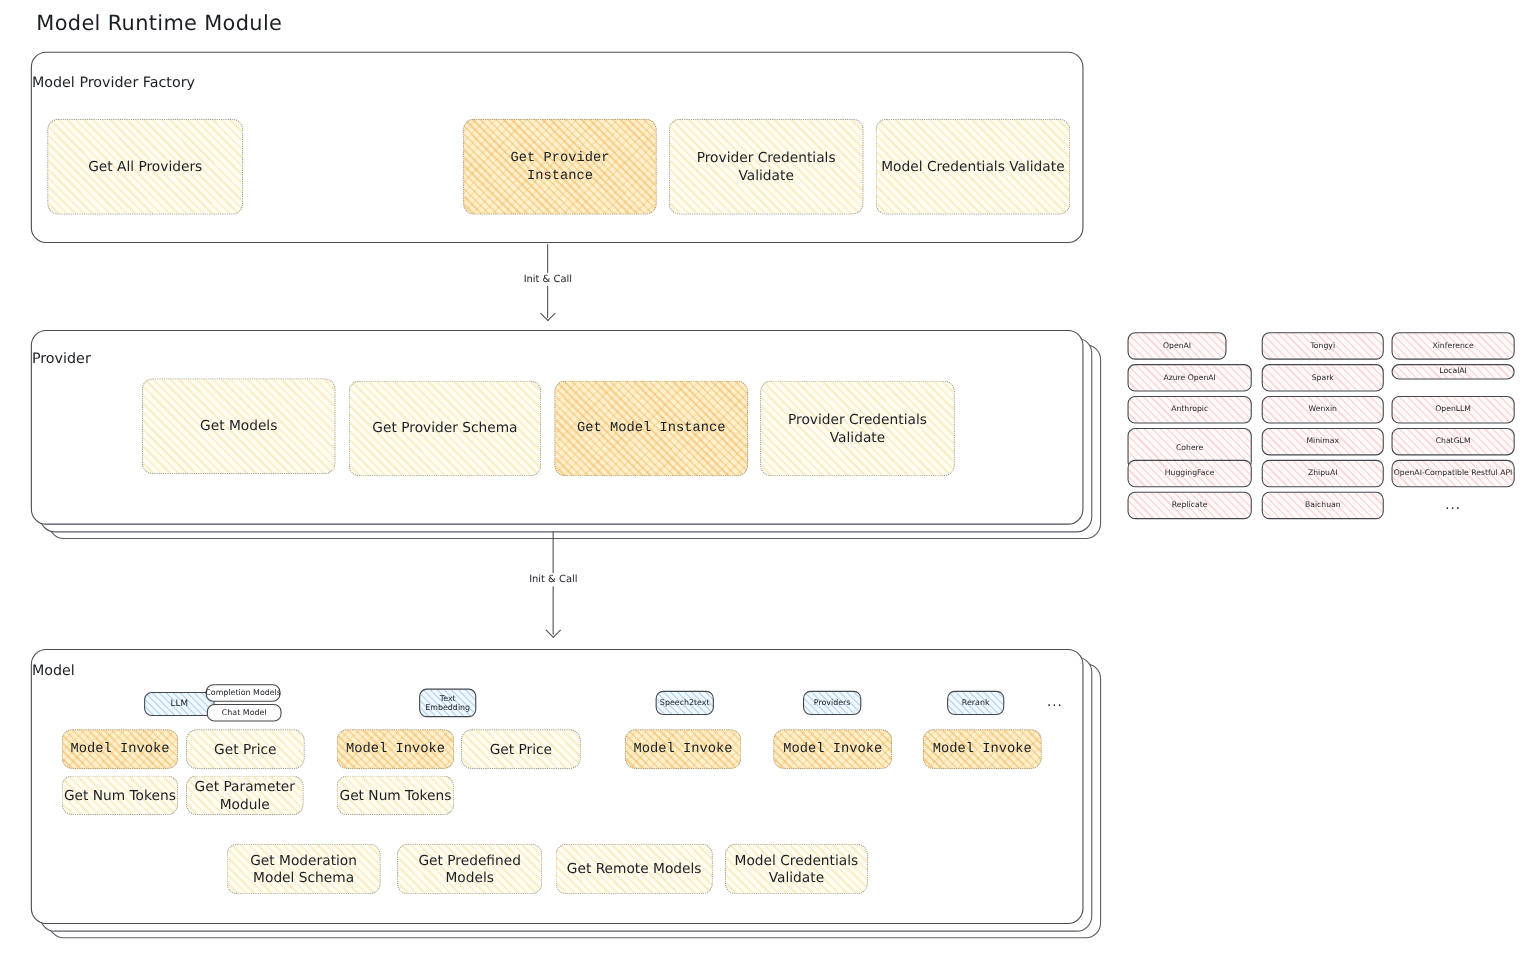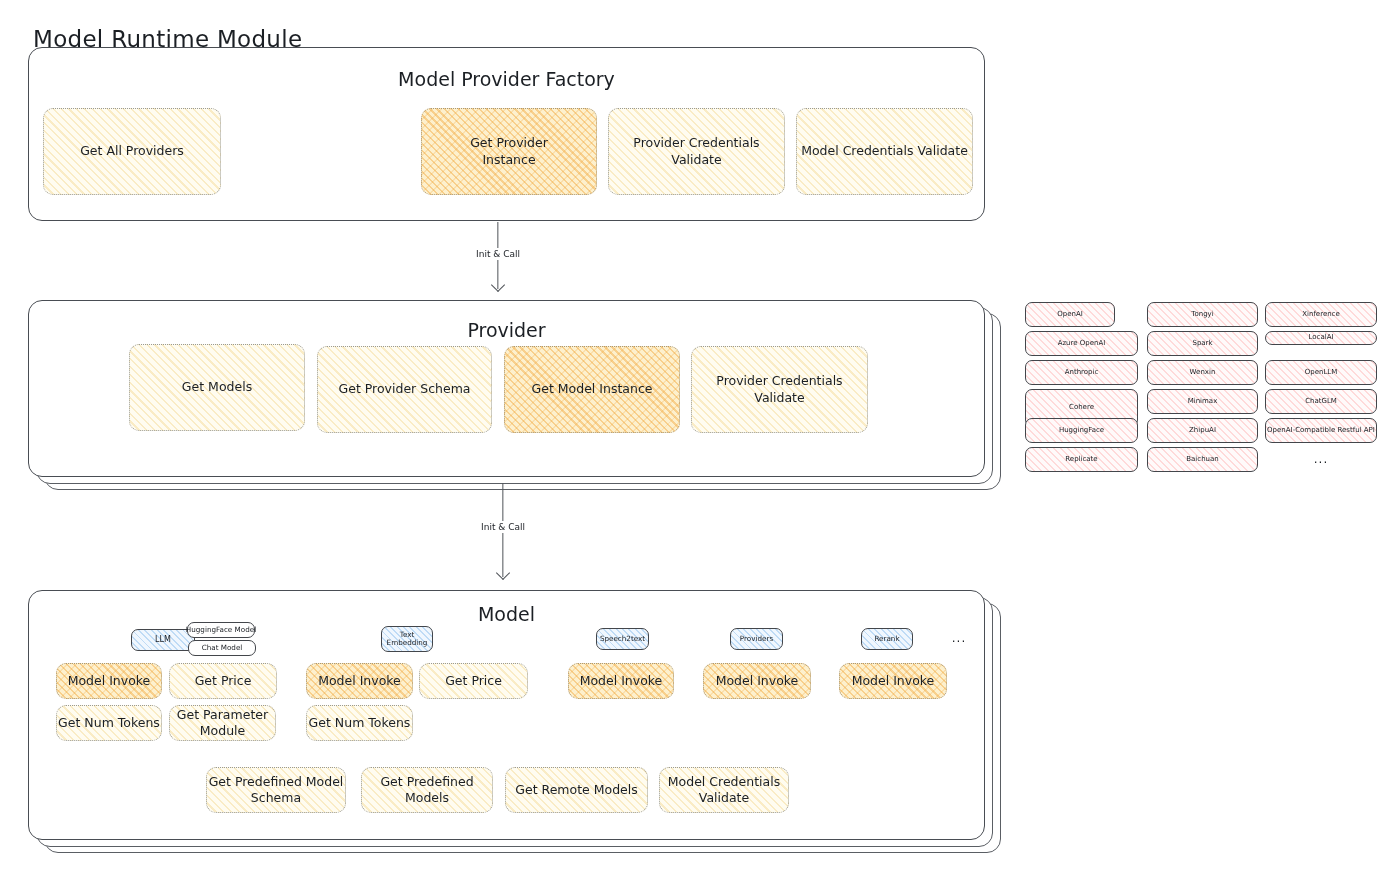--- a/index.html
+++ b/index.html
@@ -1,35 +1,35 @@
 <!DOCTYPE html>
 <html><head>
 <meta charset="utf-8">
 <style>
   html,body{margin:0;padding:0;background:#ffffff;}
   .page{position:relative;width:1393px;height:880px;background:#fff;overflow:hidden;
         font-family:"DejaVu Sans","Liberation Sans",sans-serif;color:#1b1f24;}
-  .main-title{position:absolute;left:33px;top:26px;font-size:23px;font-weight:500;letter-spacing:.3px;}
+  .main-title{position:absolute;left:33px;top:10px;font-size:19px;font-weight:500;letter-spacing:.3px;}
 
   
   .stackwrap{position:absolute;}
   .stack{position:absolute;inset:0;border:1.4px solid #5a5e64;border-radius:14px;background:#fff;}
   .stack.s1{transform:translate(8px,7px);}
   .stack.s2{transform:translate(16px,13px);}
   .panel{position:absolute;inset:0;border:1.4px solid #494d53;border-radius:14px;background:#fff;}
-  .panel-title{position:absolute;left:0;right:0;text-align:center;font-size:19px;}
+  .panel-title{position:absolute;left:0;right:0;font-size:13px;}
 
   
   .chip{position:absolute;display:flex;align-items:center;justify-content:center;text-align:center;
         box-sizing:border-box;line-height:1.3;font-size:12.5px;}
   .light{border:1.4px dotted #9a9a93;border-radius:10px;background-color:#fffcf0;
          background-image:repeating-linear-gradient(45deg,rgba(238,198,96,.30) 0 1.6px,transparent 1.6px 5.5px);}
   .hl{border:1.4px dotted #a89878;border-radius:10px;background-color:#fdf0cd;
       background-image:repeating-linear-gradient(45deg,rgba(241,164,52,.42) 0 1.6px,transparent 1.6px 5px),
-                       repeating-linear-gradient(135deg,rgba(241,164,52,.22) 0 1.4px,transparent 1.4px 6.5px);}
+                       repeating-linear-gradient(135deg,rgba(241,164,52,.22) 0 1.4px,transparent 1.4px 6.5px);font-family:Liberation Mono, monospace;}
   .narrow{padding:0 26px;}
   .pink{border:1.3px solid #43464b;border-radius:7px;background-color:#fffafa;font-size:7px;white-space:nowrap;
         background-image:repeating-linear-gradient(45deg,rgba(255,158,158,.35) 0 1.4px,transparent 1.4px 5px);}
   .blue{border:1.3px solid #43464b;border-radius:7px;background-color:#f0f7fe;font-size:7.2px;
         background-image:repeating-linear-gradient(45deg,rgba(118,178,233,.40) 0 1.3px,transparent 1.3px 4.5px);}
   .wchip{border:1.2px solid #43464b;border-radius:7px;background:#fff;font-size:7.2px;white-space:nowrap;}
   .ellip{font-size:12px;letter-spacing:1px;border:none;background:none;}
 
   
   .arrow{position:absolute;width:20px;}
@@ -103,40 +103,40 @@
     <span class="albl" style="top:38px">Init &amp; Call</span>
   </div>
 
   <div class="stackwrap" style="left:28px;top:590px;width:957px;height:250px">
     <div class="stack s2"></div>
     <div class="stack s1"></div>
     <section class="panel">
       <div class="panel-title" style="top:12px">Model</div>
 
       <div class="chip blue" style="left:102px;top:38px;width:64px;height:22px;font-size:8px">LLM</div>
-      <div class="chip wchip" style="left:158px;top:31px;width:68px;height:16px">HuggingFace Model</div>
+      <div class="chip wchip" style="left:158px;top:31px;width:68px;height:16px">Completion Models</div>
       <div class="chip wchip" style="left:159px;top:49px;width:68px;height:16px">Chat Model</div>
       <div class="chip blue" style="left:352px;top:35px;width:52px;height:26px;line-height:1.15">Text Embedding</div>
       <div class="chip blue" style="left:567px;top:37px;width:53px;height:22px">Speech2text</div>
       <div class="chip blue" style="left:701px;top:37px;width:53px;height:22px">Providers</div>
       <div class="chip blue" style="left:832px;top:37px;width:52px;height:22px">Rerank</div>
       <div class="chip ellip" style="left:912px;top:37px;width:36px;height:22px">...</div>
 
       <div class="chip hl" style="left:27px;top:72px;width:106px;height:36px">Model Invoke</div>
       <div class="chip light" style="left:140px;top:72px;width:108px;height:36px">Get Price</div>
       <div class="chip hl" style="left:277px;top:72px;width:107px;height:36px">Model Invoke</div>
       <div class="chip light" style="left:390px;top:72px;width:109px;height:36px">Get Price</div>
       <div class="chip hl" style="left:539px;top:72px;width:106px;height:36px">Model Invoke</div>
       <div class="chip hl" style="left:674px;top:72px;width:108px;height:36px">Model Invoke</div>
       <div class="chip hl" style="left:810px;top:72px;width:108px;height:36px">Model Invoke</div>
 
       <div class="chip light" style="left:27px;top:114px;width:106px;height:36px">Get Num Tokens</div>
       <div class="chip light" style="left:140px;top:114px;width:107px;height:36px">Get Parameter Module</div>
       <div class="chip light" style="left:277px;top:114px;width:107px;height:36px">Get Num Tokens</div>
 
-      <div class="chip light" style="left:177px;top:176px;width:140px;height:46px">Get Predefined Model Schema</div>
+      <div class="chip light" style="left:177px;top:176px;width:140px;height:46px">Get Moderation Model Schema</div>
       <div class="chip light" style="left:332px;top:176px;width:132px;height:46px">Get Predefined Models</div>
       <div class="chip light" style="left:476px;top:176px;width:143px;height:46px">Get Remote Models</div>
       <div class="chip light" style="left:630px;top:176px;width:130px;height:46px">Model Credentials Validate</div>
     </section>
   </div>
 
 </div>
 
 </body></html>

